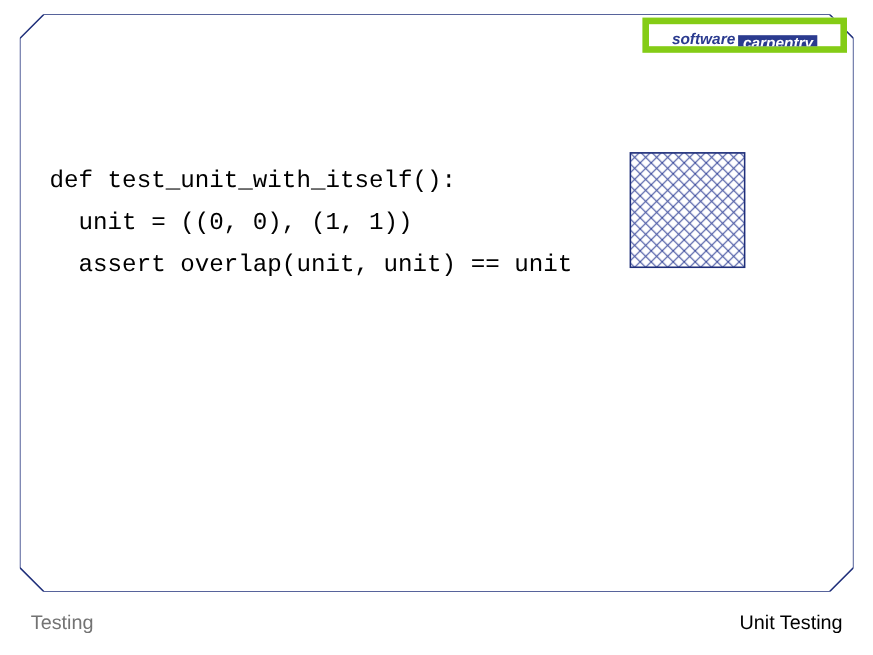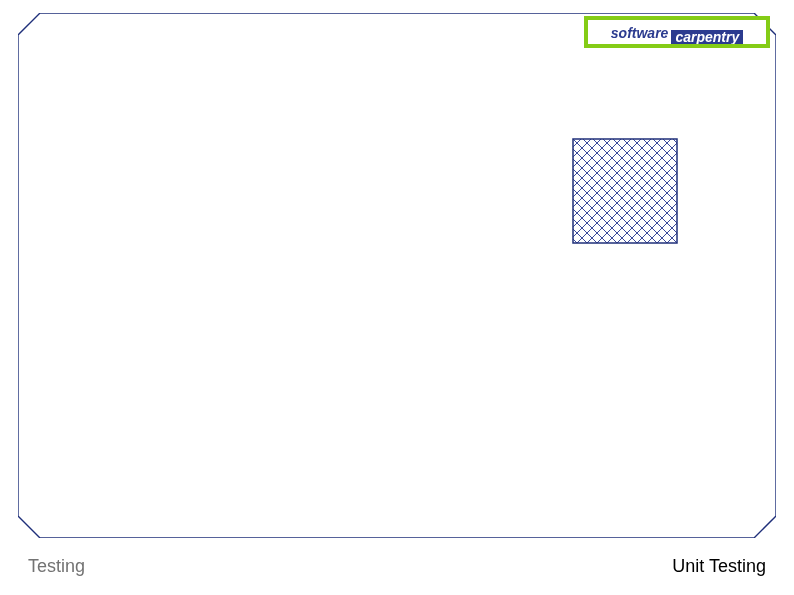--- a/index.html
+++ b/index.html
@@ -21,21 +21,21 @@
   }
   .border-frame svg { width: 100%; height: 100%; display: block; }
 
   
   .logo {
     position: absolute;
     right: 24px;
     top: 16px;
     width: 186px;
     height: 32px;
-    border: 4px solid #84cc16;
+    border: 6px solid #84cc16;
     background: #ffffff;
     display: flex;
     flex-direction: column;
     overflow: hidden;
   }
   .logo-top {
     flex: 1;
     display: flex;
     align-items: center;
     justify-content: center;
@@ -126,20 +126,23 @@
 
   <div class="logo">
     <div class="logo-top"></div>
     <div class="logo-mid">
       <span class="w1">software</span>
       <span class="w2">carpentry</span>
     </div>
     <div class="logo-bot"></div>
   </div>
 
+  <div class="code"><span>def test_unit_with_itself():</span>
+<span>  unit = ((0, 0), (1, 1))</span>
+<span>  assert overlap(unit, unit) == unit</span></div>
 
   <div class="hatch">
     <svg viewBox="0 0 106 106" width="106" height="106">
       <defs>
         <pattern id="xh" patternUnits="userSpaceOnUse" width="10" height="10">
           <path d="M0,0 L10,10" stroke="#3a4a9c" stroke-width="1"></path>
           <path d="M10,0 L0,10" stroke="#3a4a9c" stroke-width="1"></path>
         </pattern>
       </defs>
       <rect x="1" y="1" width="104" height="104" fill="url(#xh)" stroke="#1f2f7a" stroke-width="1.5"></rect>

